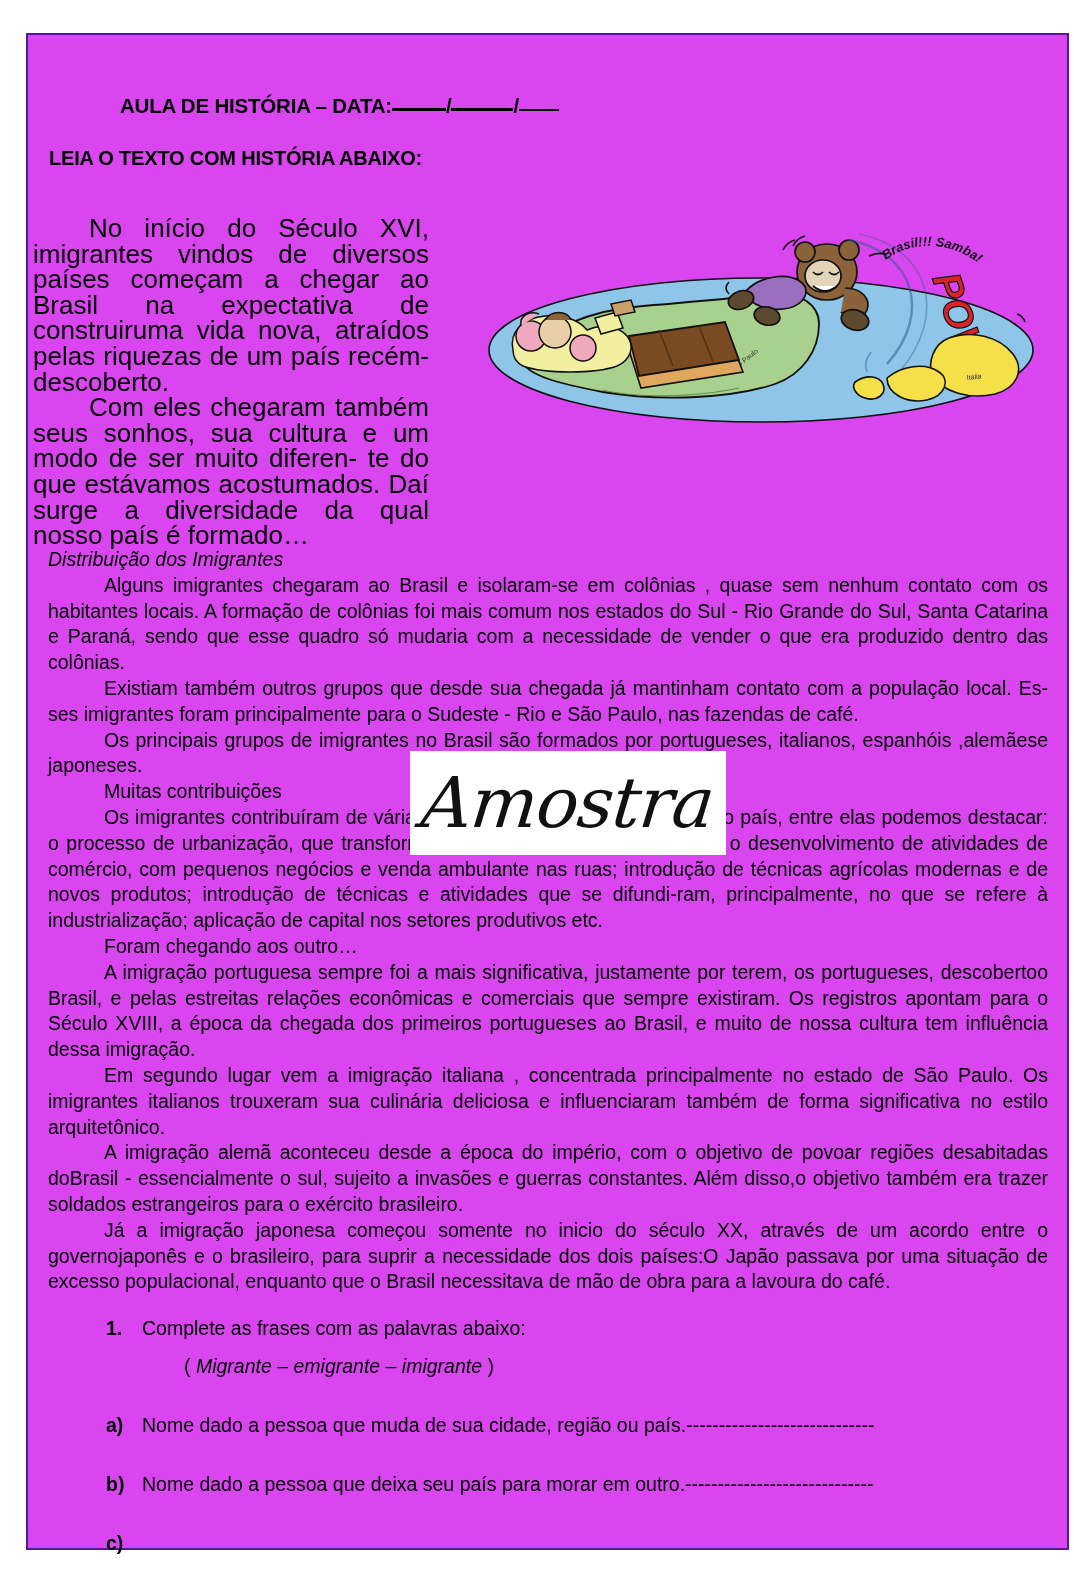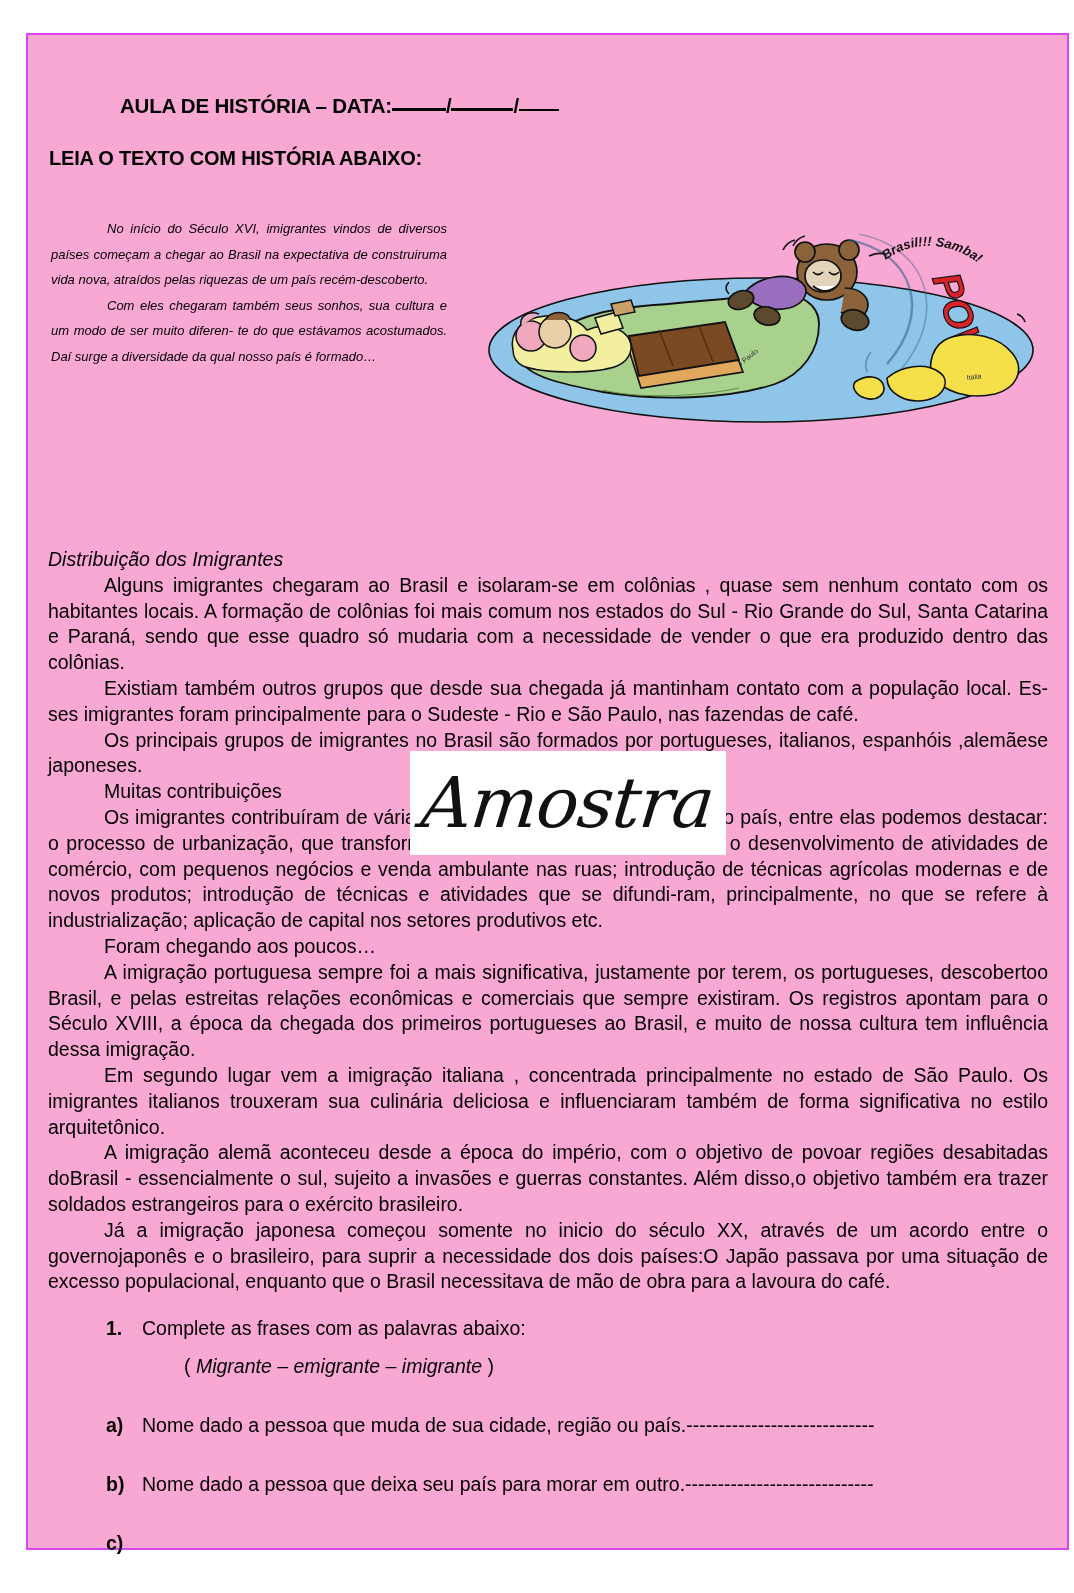--- a/index.html
+++ b/index.html
@@ -14,23 +14,23 @@
     color: #000000;
     position: relative;
     overflow: hidden;
   }
   .page-frame {
     position: absolute;
     left: 26px;
     top: 33px;
     width: 1043px;
     height: 1517px;
-    border: 2px solid #d946ef;
+    border: 2px solid #4c1d95;
     box-sizing: border-box;
-    background: #f9a8d4;
+    background: #d946ef;
   }
   .page-inner {
     position: absolute;
     left: 0;
     top: 0;
     width: 100%;
     height: 100%;
   }
 
   
@@ -66,28 +66,27 @@
     left: 21px;
     top: 112px;
     font-size: 20px;
     font-weight: bold;
     letter-spacing: -0.2px;
   }
 
   
   .intro-col {
     position: absolute;
-    left: 23px;
+    left: 5px;
     top: 181px;
     width: 396px;
-    font-size: 13px;
+    font-size: 26px;
     line-height: 25.6px;
     text-align: justify;
     text-justify: inter-word;
-    font-style: italic;
   }
   .intro-col p { margin: 0; }
   .intro-col p + p { margin-top: 0px; }
   .indent { display: inline-block; width: 56px; }
 
   
   .illustration {
     position: absolute;
     left: 455px;
     top: 197px;
@@ -265,21 +264,21 @@
       </svg>
     </div>
 
     <div class="body-text">
       <p class="sub-head">Distribuição dos Imigrantes</p>
       <p><span class="indent"></span><span>Alguns imigrantes chegaram ao Brasil e isolaram-se em colônias , quase sem nenhum contato com os habitantes locais. A formação de colônias foi mais comum nos estados do Sul - Rio Grande do Sul, Santa Catarina e Paraná, sendo que esse quadro só mudaria com a necessidade de vender o que era produzido dentro das colônias.</span></p>
       <p><span class="indent"></span><span>Existiam também outros grupos que desde sua chegada já mantinham contato com a população local. Es-ses imigrantes foram principalmente para o Sudeste - Rio e São Paulo, nas fazendas de café.</span></p>
       <p><span class="indent"></span><span>Os principais grupos de imigrantes no Brasil são formados por portugueses, italianos, espanhóis ,alemãese japoneses.</span></p>
       <p><span class="indent"></span><span class="it">Muitas contribuições</span></p>
       <p><span class="indent"></span><span>Os imigrantes contribuíram de várias formas para o desenvolvimento do país, entre elas podemos destacar: o processo de urbanização, que transformou antigos povoados em cidades; o desenvolvimento de atividades de comércio, com pequenos negócios e venda ambulante nas ruas; introdução de técnicas agrícolas modernas e de novos produtos; introdução de técnicas e atividades que se difundi-ram, principalmente, no que se refere à industrialização; aplicação de capital nos setores produtivos etc.</span></p>
-      <p><span class="indent"></span><span class="it">Foram chegando aos poucos…</span></p>
+      <p><span class="indent"></span><span class="it">Foram chegando aos outro…</span></p>
       <p><span class="indent"></span><span>A imigração portuguesa sempre foi a mais significativa, justamente por terem, os portugueses, descobertoo Brasil, e pelas estreitas relações econômicas e comerciais que sempre existiram. Os registros apontam para o Século XVIII, a época da chegada dos primeiros portugueses ao Brasil, e muito de nossa cultura tem influência dessa imigração.</span></p>
       <p><span class="indent"></span><span>Em segundo lugar vem a imigração italiana , concentrada principalmente no estado de São Paulo. Os imigrantes italianos trouxeram sua culinária deliciosa e influenciaram também de forma significativa no estilo arquitetônico.</span></p>
       <p><span class="indent"></span><span>A imigração alemã aconteceu desde a época do império, com o objetivo de povoar regiões desabitadas doBrasil - essencialmente o sul, sujeito a invasões e guerras constantes. Além disso,o objetivo também era trazer soldados estrangeiros para o exército brasileiro.</span></p>
       <p><span class="indent"></span><span>Já a imigração japonesa começou somente no inicio do século XX, através de um acordo entre o governojaponês e o brasileiro, para suprir a necessidade dos dois países:O Japão passava por uma situação de excesso populacional, enquanto que o Brasil necessitava de mão de obra para a lavoura do café.</span></p>
     </div>
 
     <div class="watermark">
       <span>Amostra</span>
     </div>
 

